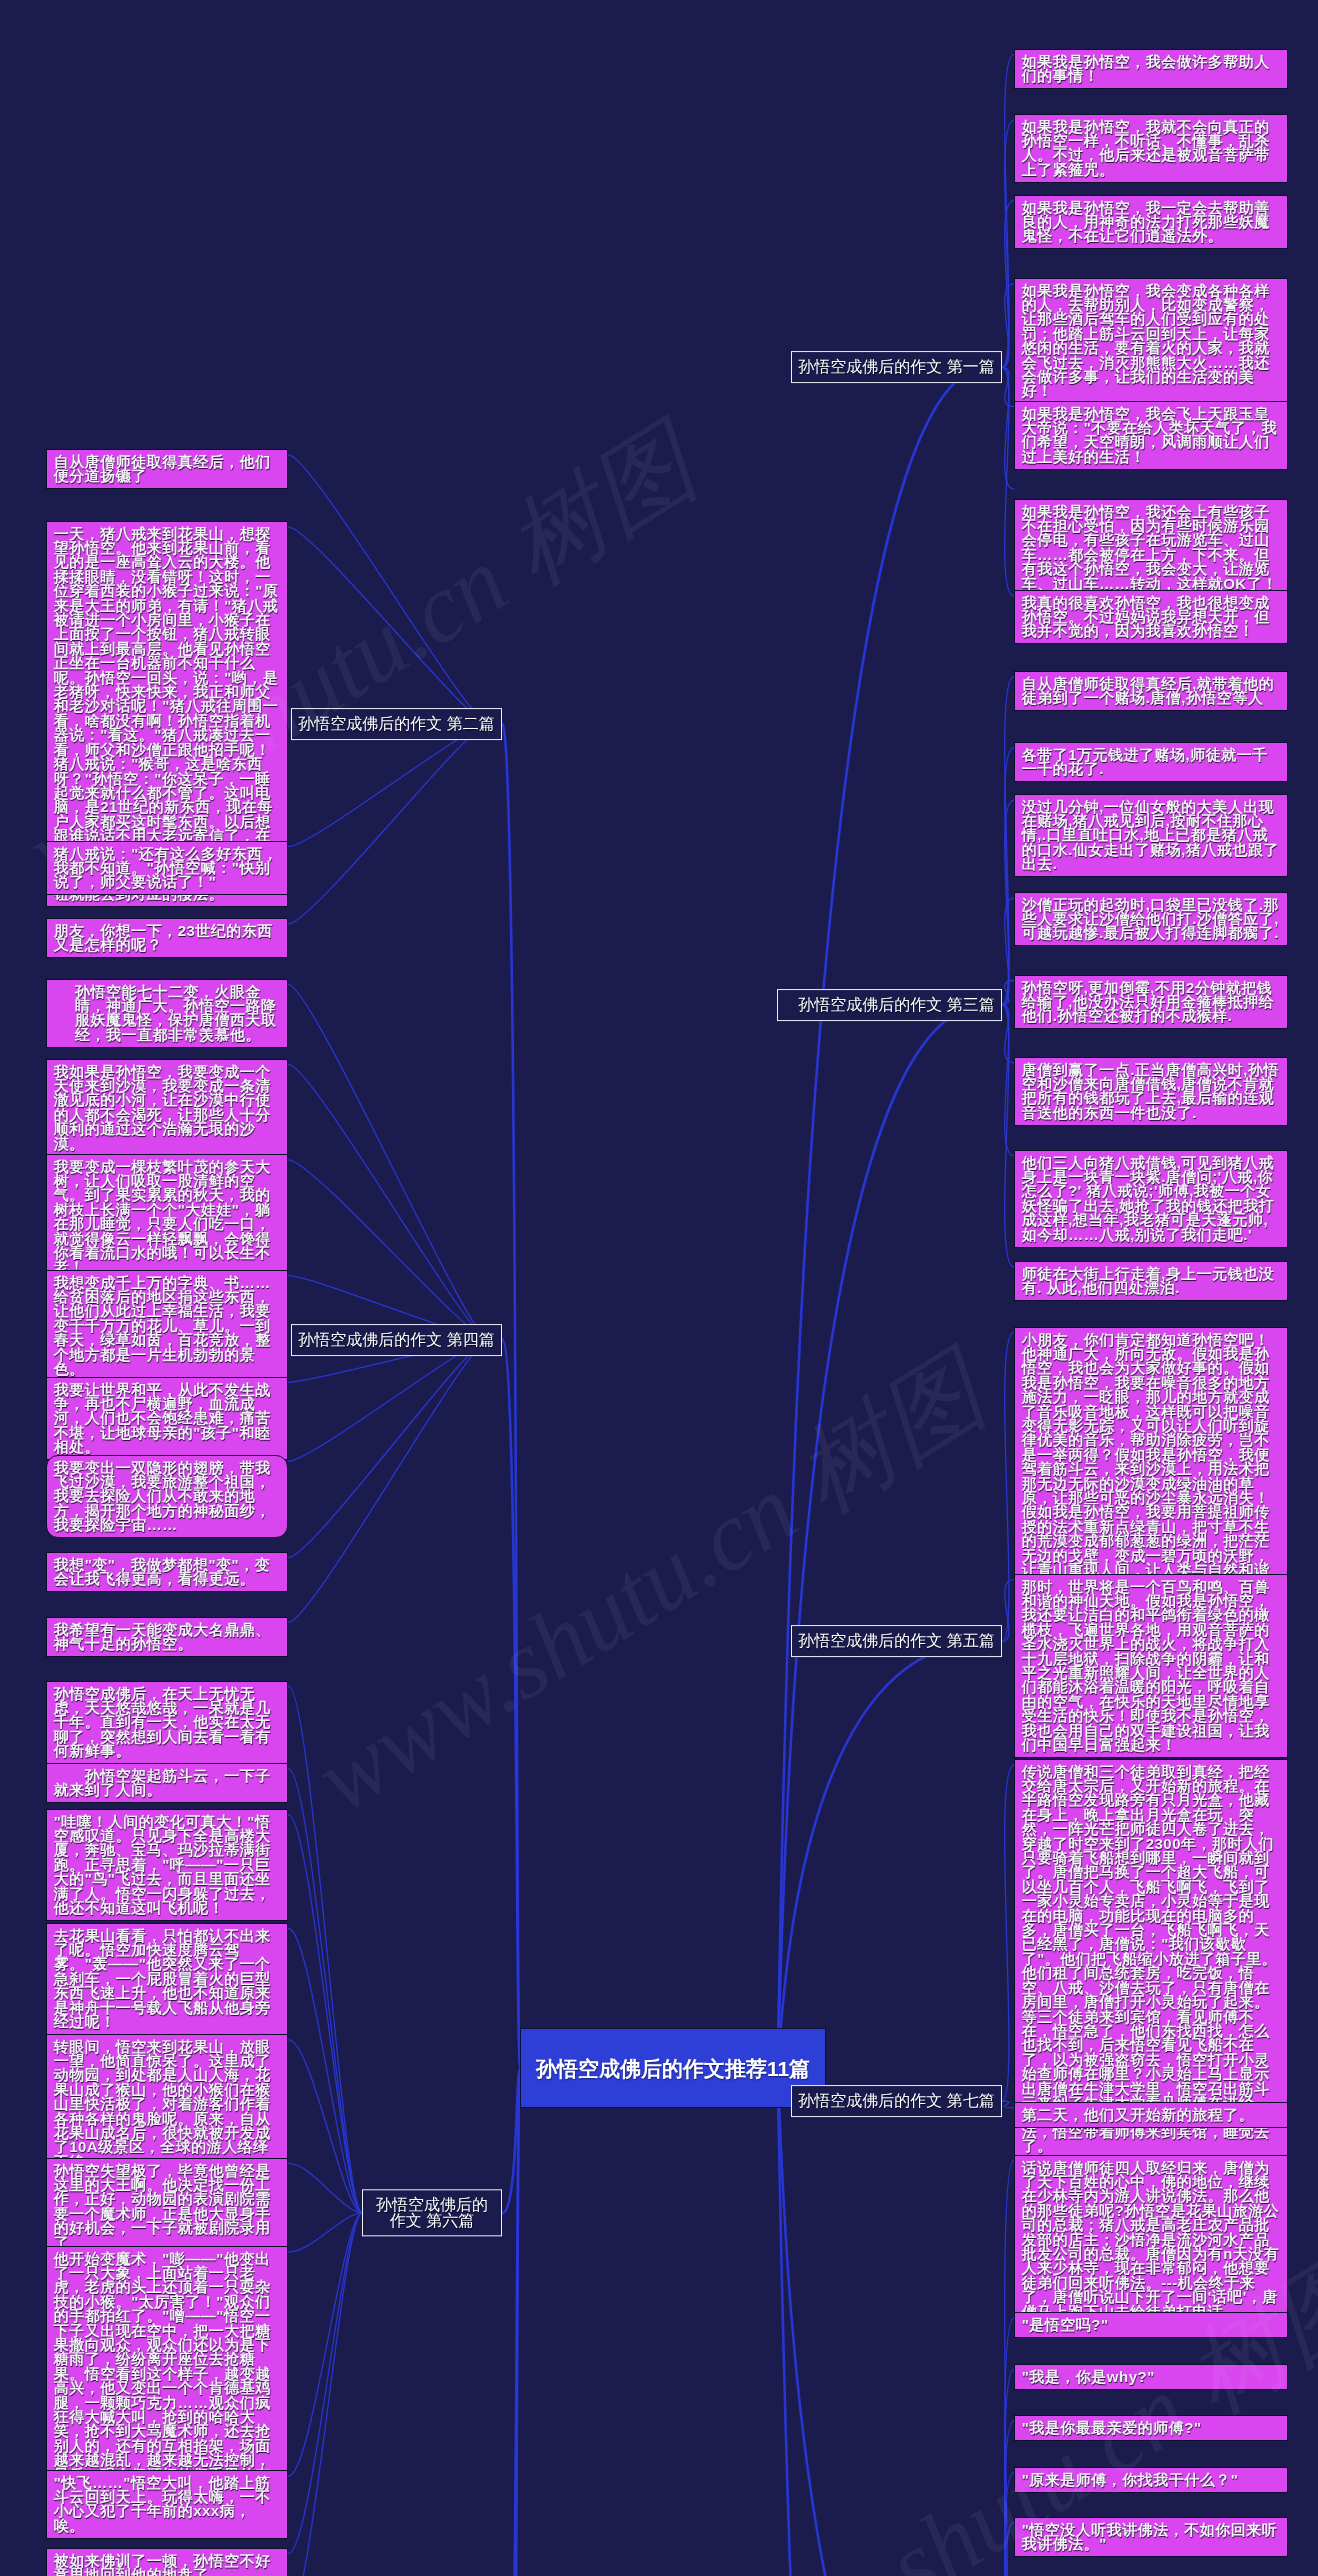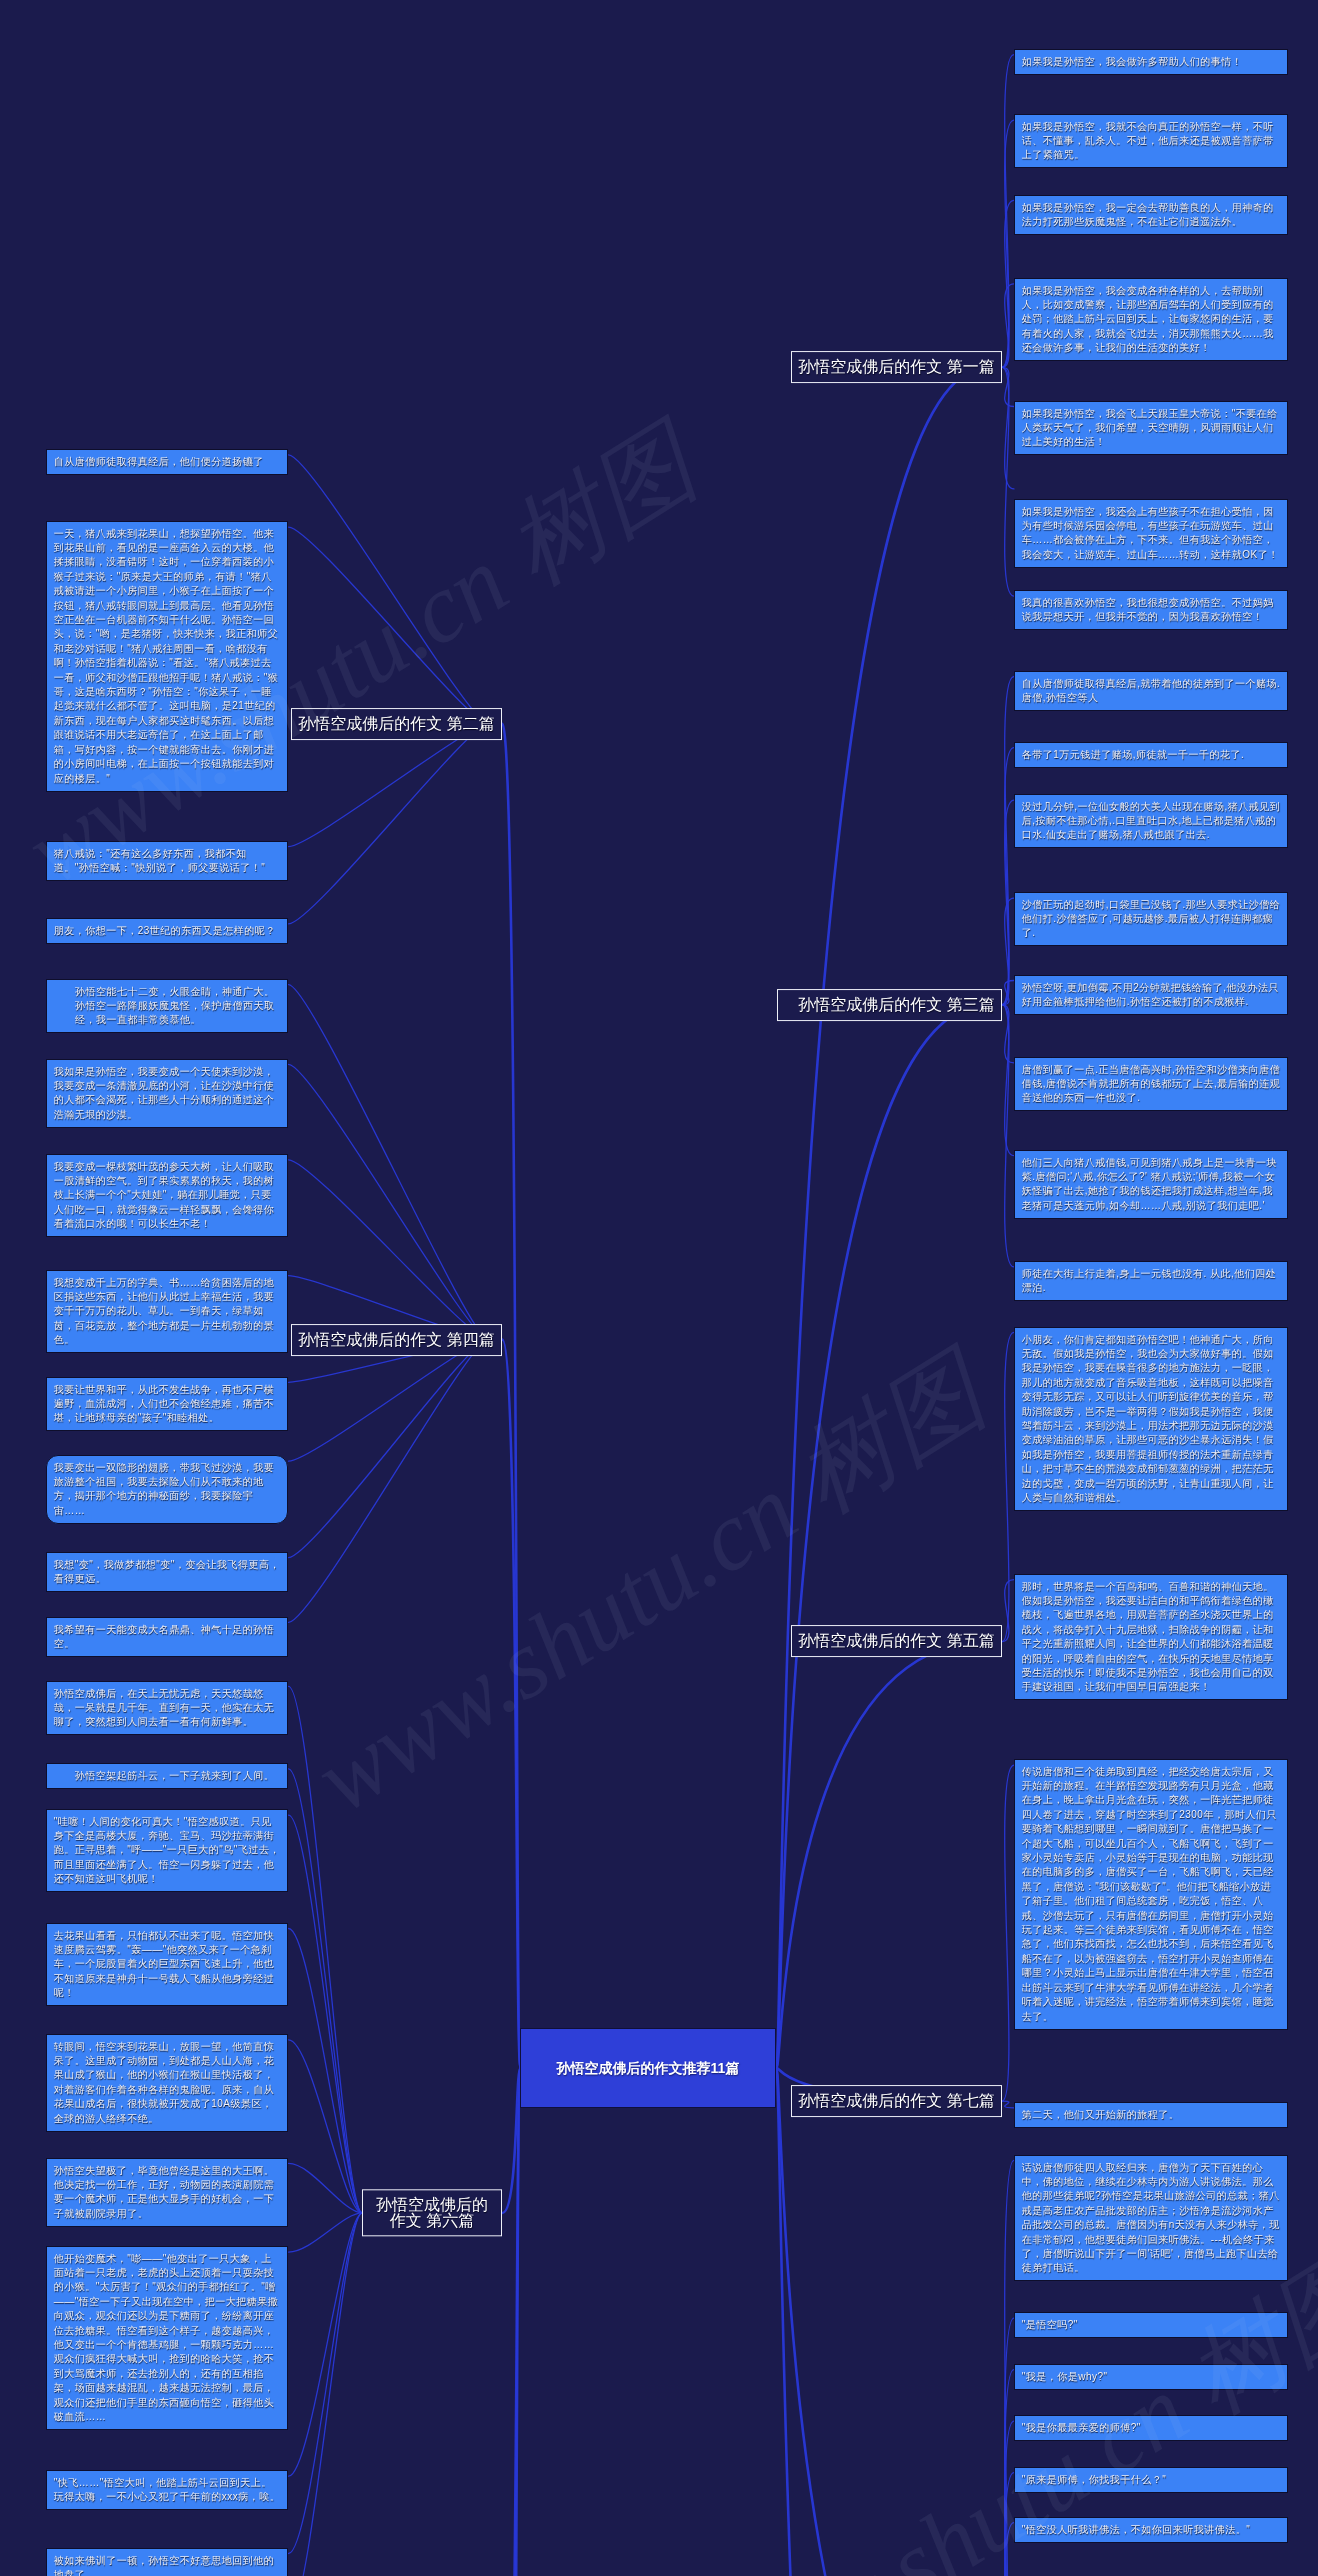--- a/index.html
+++ b/index.html
@@ -6,43 +6,44 @@
   body{
     width:1319px;height:3890px;position:relative;
     background:#1b1b4d;
     font-family:"Liberation Sans",sans-serif;
     overflow:hidden;
   }
   #wires{position:absolute;left:0;top:0;z-index:0;}
   .node{position:absolute;z-index:2;box-sizing:border-box;}
   
   #root{
-    left:520px;top:2028px;width:256px;min-height:80px;
+    left:520px;top:2028px;width:306px;min-height:80px;
     background:#2e3fd8;border:1px solid #10103a;
-    color:#ffffff;font-size:14px;line-height:29px;font-weight:bold;
+    color:#ffffff;font-size:21px;line-height:29px;font-weight:bold;
     display:flex;align-items:center;justify-content:center;text-align:center;
     padding:7.2px 4.1px;text-shadow:0.5px 1px 1.5px rgba(0,0,20,.55);
   }
   
   .branch{
     background:#1b1b4d;border:1px solid #eef0f8;
     color:#ffffff;font-size:16px;line-height:15.5px;
     padding:7.2px 6.2px;white-space:nowrap;text-align:center;
     transform:translateY(-50%);
     text-shadow:0.5px 0.5px 1px rgba(0,0,20,.8);
   }
   .branch.right{right:317px;}
   .branch.left{right:817px;}
   .branch.wrap2{white-space:normal;width:140px;}
   
   .leaf{
-    background:#3b82f6;border:1px solid #0e0e2c;
-    color:#f2f2f7;font-size:10px;line-height:14.4px;
+    background:#d946ef;border:1px solid #0e0e2c;
+    color:#f2f2f7;font-size:15px;line-height:14.4px;
     padding:4.6px 6.7px;letter-spacing:0.5px;
     text-shadow:0.5px 0.5px 1px rgba(0,0,15,.85);
+    font-weight:bold;
   }
   .leaf p{margin:0;}
   .leaf.rightcol{left:1014px;width:274px;}
   .leaf.leftcol{left:46px;width:242px;}
   
   .wm{
     position:absolute;z-index:3;pointer-events:none;
     font-family:"Liberation Serif",serif;
     color:rgba(205,210,235,0.07);font-size:98px;font-style:italic;
     transform:rotate(-32deg);white-space:nowrap;

